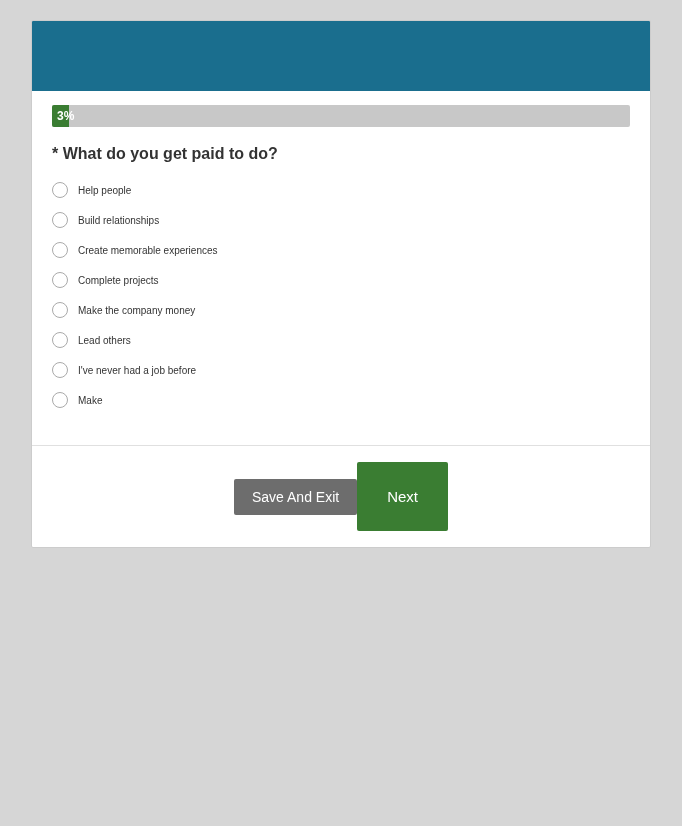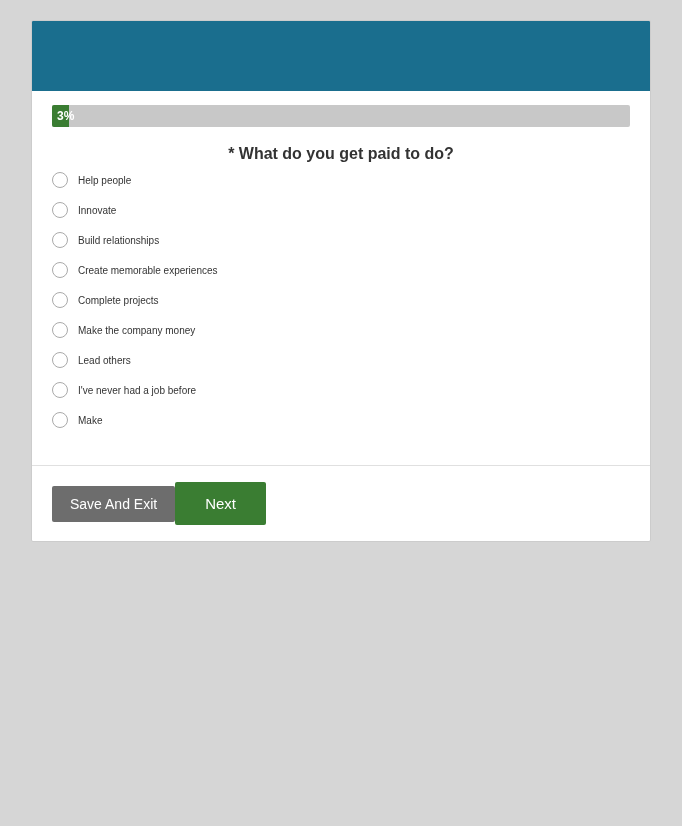--- a/index.html
+++ b/index.html
@@ -57,22 +57,21 @@
       position: absolute;
       left: 5px;
       top: 50%;
       transform: translateY(-50%);
     }
 
     .question-title {
       font-size: 16px;
       font-weight: bold;
       color: #333;
-      margin-bottom: 2px;
-      text-align: center;
+      margin-bottom: 12px;
     }
 
     .options-list {
       list-style: none;
       padding: 0;
       margin: 0;
     }
 
     .options-list li {
       display: flex;
@@ -93,42 +92,42 @@
     }
 
     .option-label {
       font-size: 10px;
       color: #333;
       cursor: pointer;
     }
 
     .card-footer {
       display: flex;
-      justify-content: flex-start;
+      justify-content: center;
       align-items: center;
       padding: 16px 20px;
       border-top: 1px solid #e0e0e0;
       margin-top: 10px;
     }
 
     .btn-save-exit {
       background-color: #6d6d6d;
       color: #fff;
       border: none;
       padding: 10px 18px;
       font-size: 14px;
       cursor: pointer;
       border-radius: 2px;
     }
 
     .btn-next {
       background-color: #3a7d32;
       color: #fff;
       border: none;
-      padding: 13px 30px;
+      padding: 26px 30px;
       font-size: 15px;
       cursor: pointer;
       border-radius: 2px;
     }
   </style>
 </head>
 <body>
 
 <div class="card">
   <div class="card-header"></div>
@@ -138,24 +137,20 @@
       </div>
       <span class="progress-label">3%</span>
     </div>
 
     <div class="question-title">* What do you get paid to do?</div>
 
     <ul class="options-list">
     <li>
           <span class="radio-circle"></span>
           <span class="option-label">Help people</span>
-        </li>
-        <li>
-          <span class="radio-circle"></span>
-          <span class="option-label">Innovate</span>
         </li>
         <li>
           <span class="radio-circle"></span>
           <span class="option-label">Build relationships</span>
         </li>
         <li>
           <span class="radio-circle"></span>
           <span class="option-label">Create memorable experiences</span>
         </li>
         <li>

